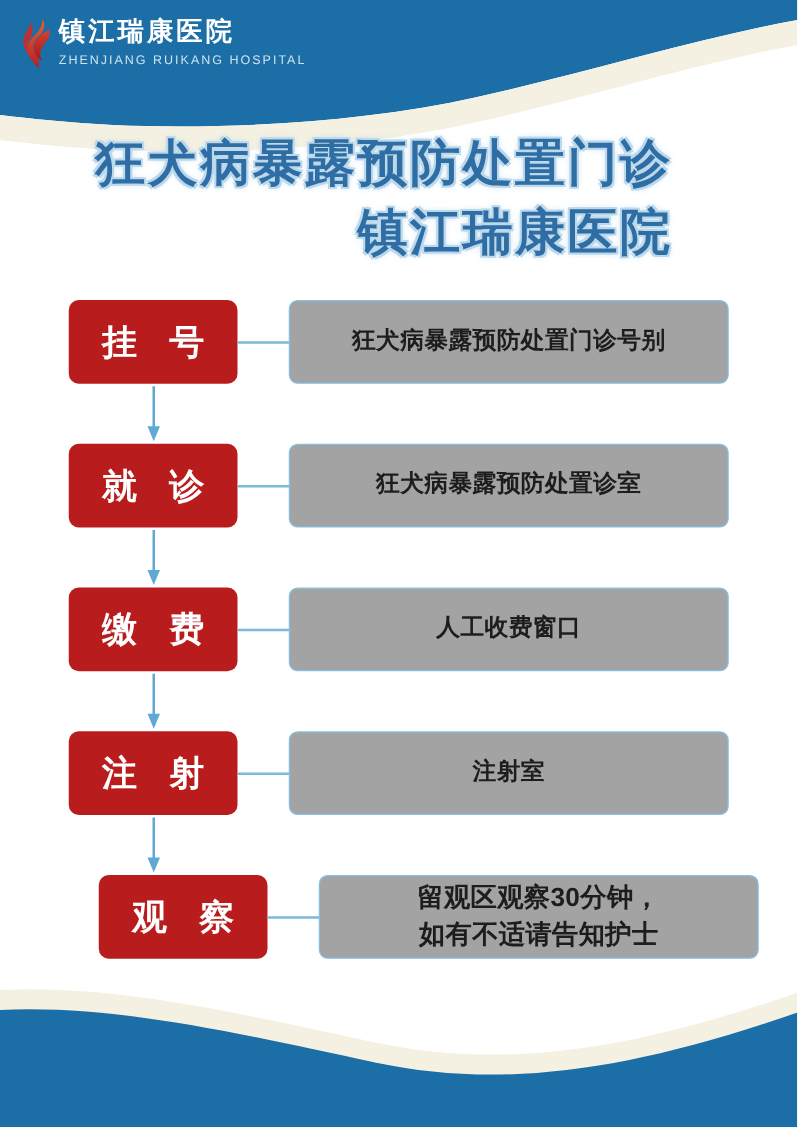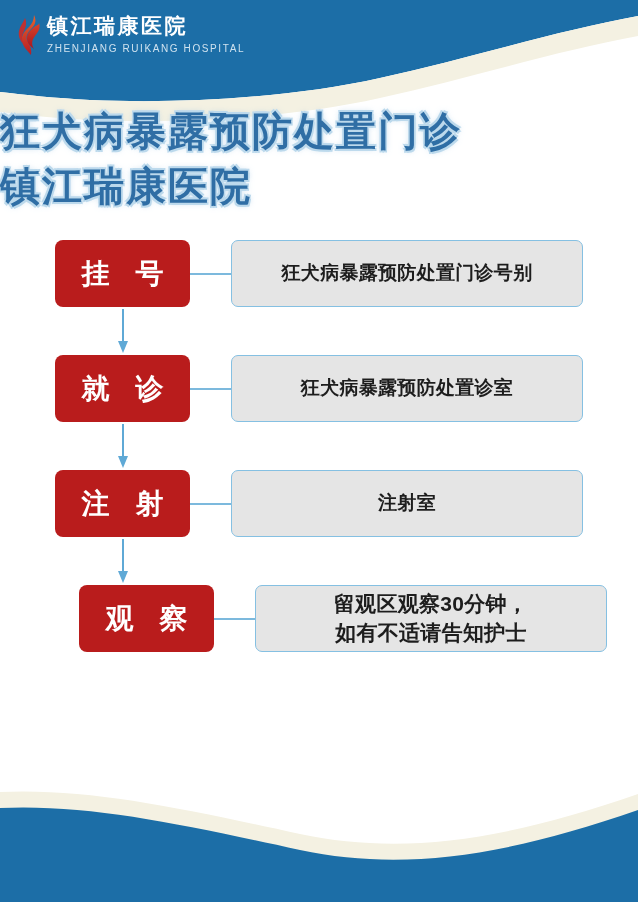--- a/index.html
+++ b/index.html
@@ -69,21 +69,21 @@
     margin-top: 3px;
     white-space: nowrap;
   }
 
   
   .title-block {
     position: absolute;
     top: 104px;
     left: 0;
     width: 538px;
-    text-align: left;
+    text-align: right;
     z-index: 4;
   }
   .title-line {
     font-size: 40px;
     font-weight: bold;
     color: #2f6ea5;
     letter-spacing: 2px;
     line-height: 1.38;
     text-shadow:
       -1.6px -1.6px 0 #bcd9ec,
@@ -141,21 +141,21 @@
     height: 1.6px;
     background: #7cb9dd;
   }
 
   .detail-box {
     position: absolute;
     left: 231px;
     top: 0;
     width: 352px;
     height: 67px;
-    background: #e5e5e5;
+    background: #a3a3a3;
     border: 1.3px solid #85c0e2;
     border-radius: 7px;
     display: flex;
     align-items: center;
     justify-content: center;
     box-sizing: border-box;
     padding: 0 8px;
   }
   .detail-text {
     color: #1d1d1d;
@@ -271,20 +271,33 @@
       <div class="connector"></div>
       <div class="detail-box">
         <span class="detail-text">狂犬病暴露预防处置诊室</span>
       </div>
       <svg class="arrow" viewBox="0 0 12 48">
         <line x1="6" y1="2" x2="6" y2="36" stroke="#5fa9d6" stroke-width="2"></line>
         <polygon points="1,34 11,34 6,46" fill="#5fa9d6"></polygon>
       </svg>
     </div>
 
+    <div class="flow-row">
+      <div class="step-box">
+        <span class="step-label">缴 费</span>
+      </div>
+      <div class="connector"></div>
+      <div class="detail-box">
+        <span class="detail-text">人工收费窗口</span>
+      </div>
+      <svg class="arrow" viewBox="0 0 12 48">
+        <line x1="6" y1="2" x2="6" y2="36" stroke="#5fa9d6" stroke-width="2"></line>
+        <polygon points="1,34 11,34 6,46" fill="#5fa9d6"></polygon>
+      </svg>
+    </div>
 
     <div class="flow-row">
       <div class="step-box">
         <span class="step-label">注 射</span>
       </div>
       <div class="connector"></div>
       <div class="detail-box">
         <span class="detail-text">注射室</span>
       </div>
       <svg class="arrow" viewBox="0 0 12 48">

